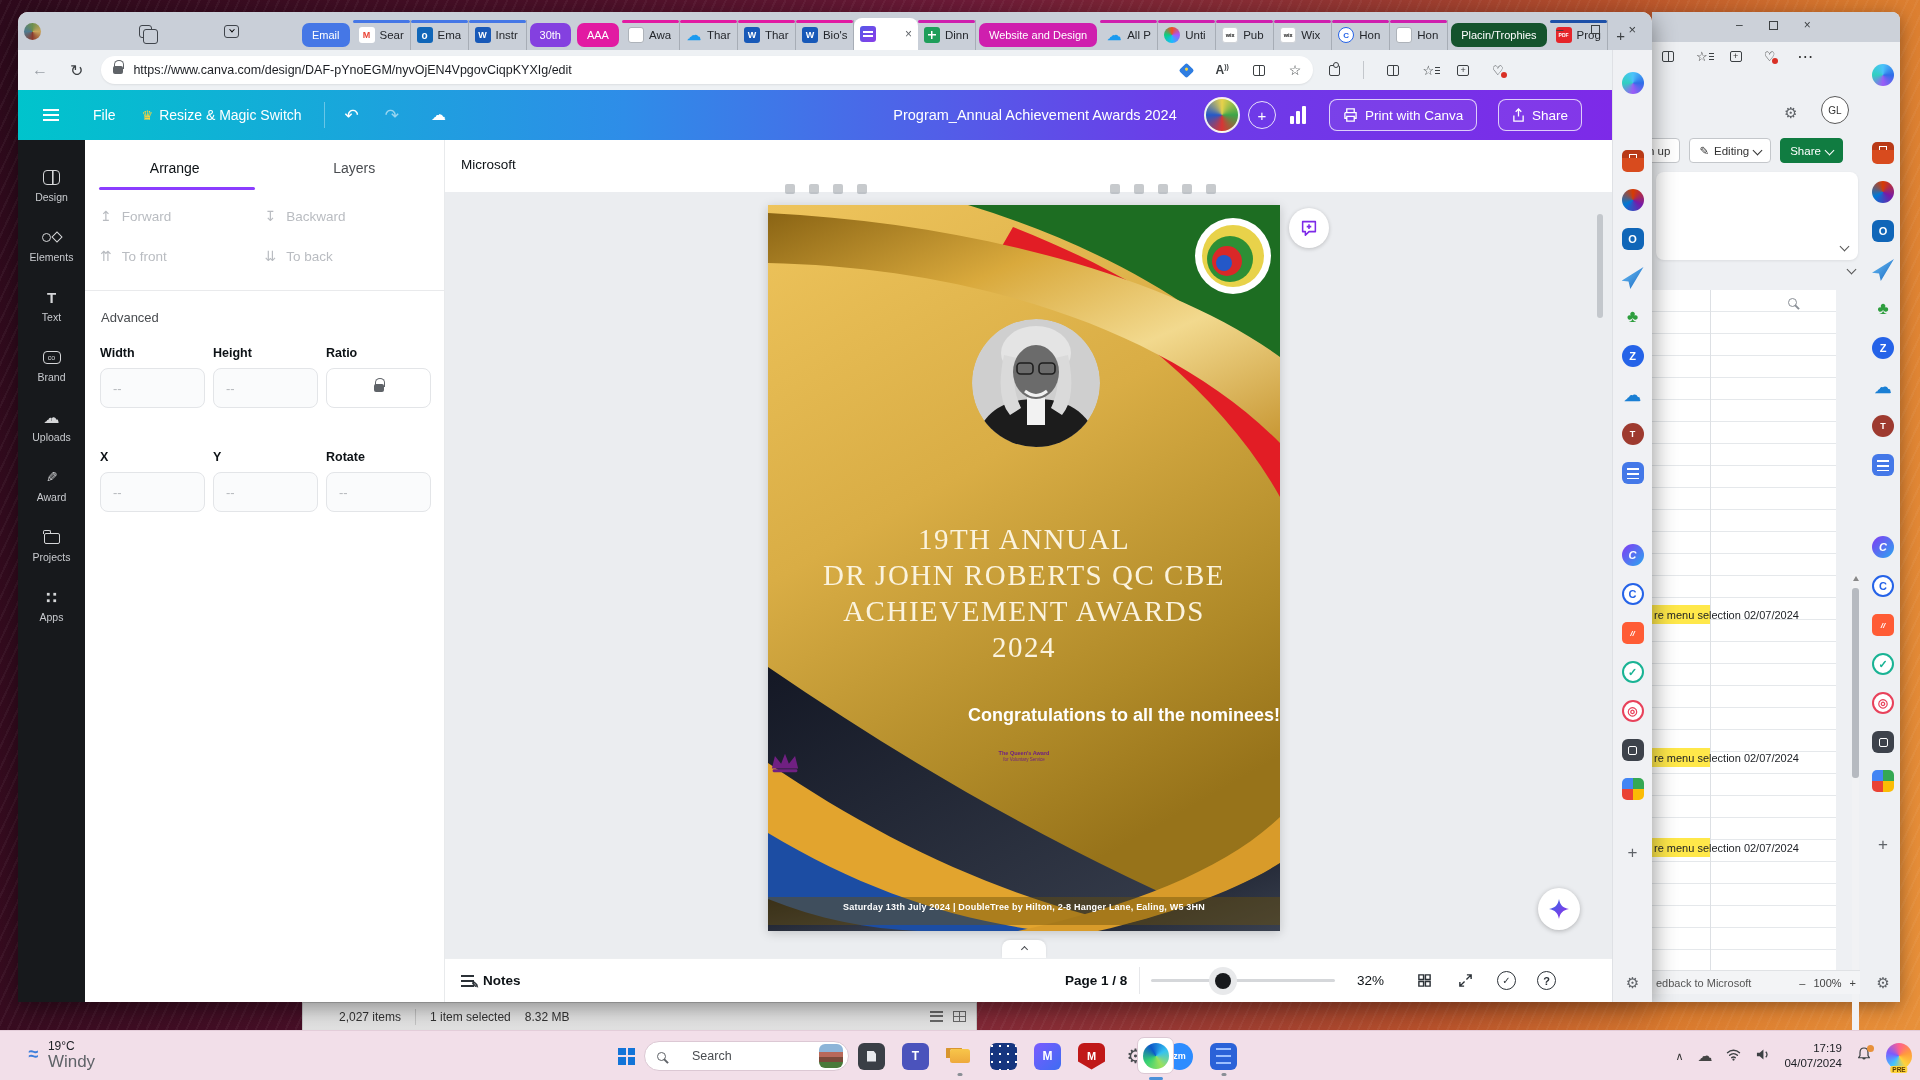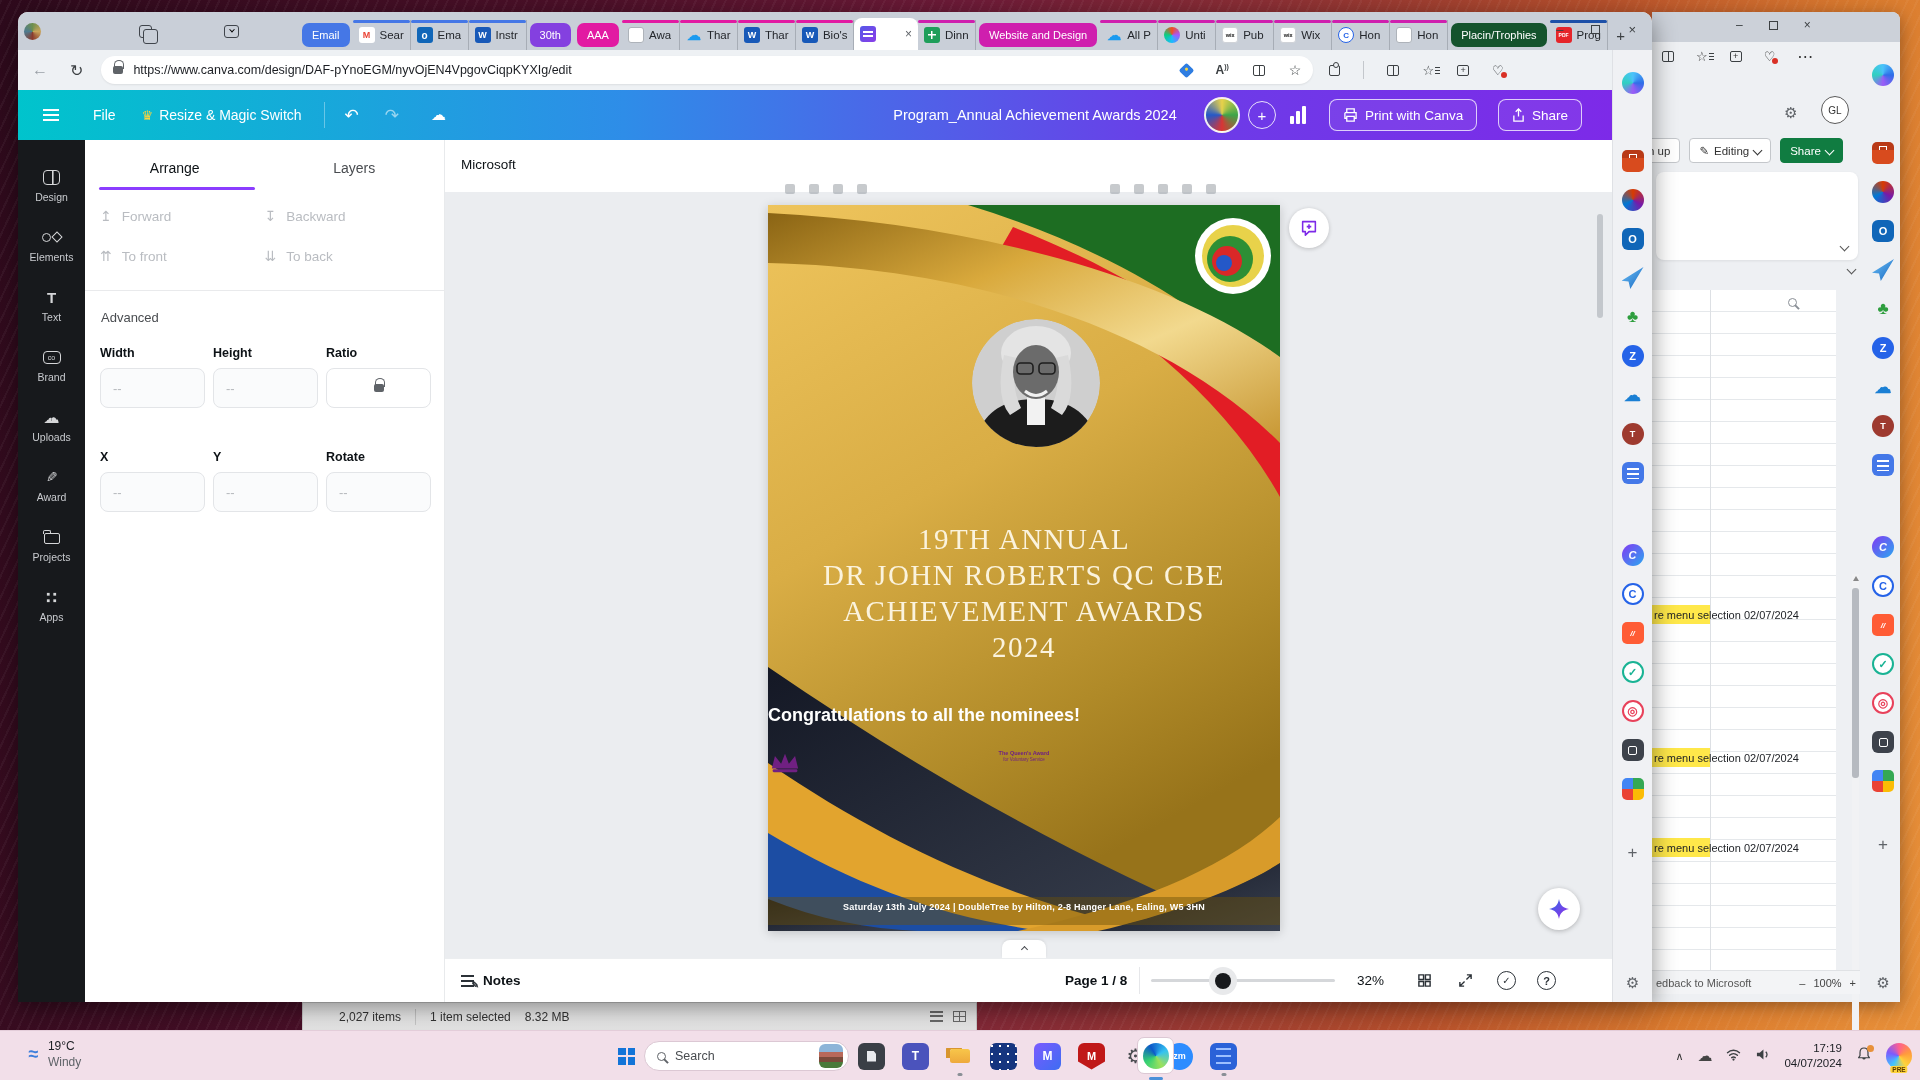--- a/index.html
+++ b/index.html
@@ -232,21 +232,21 @@
   .frag b{width:10px;height:10px;border-radius:2px;background:#9aa0a6}
   .frag.fa{left:340px}.frag.fb{left:665px}
 
   
   .poster{position:absolute;left:323px;top:65px;width:512px;height:726px;box-shadow:0 2px 10px rgba(0,0,0,.18)}
   .poster svg{position:absolute;inset:0}
   .po-brand{position:absolute;left:0;width:100%;top:272px;text-align:center;color:#fbf3dd;
     font-family:"Liberation Serif",serif;font-size:24px;letter-spacing:4px}
   .po-block{position:absolute;left:0;width:100%;top:316px;text-align:center;color:#fbf3dd;
     font-family:"Liberation Serif",serif;font-size:29px;line-height:36px;letter-spacing:1.5px}
-  .po-congrats{position:absolute;left:0;width:100%;top:500px;text-align:left;color:#fff;font-size:18px;font-weight:bold}
+  .po-congrats{position:absolute;left:0;width:100%;top:500px;text-align:right;color:#fff;font-size:18px;font-weight:bold}
   .po-crown{position:absolute;left:0;width:100%;top:545px;display:flex;flex-direction:column;align-items:center;gap:1px}
   .po-crown .t1{font-size:5.5px;color:#702082;font-weight:bold}
   .po-crown .t2{font-size:4.5px;color:#702082}
   .po-footer{position:absolute;left:0;width:100%;top:697px;text-align:center;color:#fff;font-size:9px;font-weight:bold;letter-spacing:.2px}
 
   .comment-btn{position:absolute;left:844px;top:68px;width:40px;height:40px;border-radius:50%;background:#fff;
     box-shadow:0 1px 4px rgba(0,0,0,.2);display:flex;align-items:center;justify-content:center}
   .ai-btn{position:absolute;left:1093px;top:748px;width:42px;height:42px;border-radius:50%;background:#fff;
     box-shadow:0 1px 5px rgba(0,0,0,.25);display:flex;align-items:center;justify-content:center}
   .cv-scroll{position:absolute;left:1152px;top:74px;width:6px;height:104px;border-radius:3px;background:#c3c7cc}
@@ -270,26 +270,26 @@
   .cf-grid{left:972px}.cf-expand{left:1013px}
   .cf-check{left:1052px;width:19px;height:19px;border:1.6px solid #2b3137;border-radius:50%;font-size:10px}
   .cf-help{left:1092px;width:19px;height:19px;border:1.6px solid #2b3137;border-radius:50%;font-size:11px;font-weight:bold}
 
   
   .taskbar{position:absolute;left:0;top:1030px;width:1920px;height:50px;background:#f2dfe9;border-top:1px solid #e3cdd9;z-index:50}
   .tk-weather{position:absolute;left:28px;top:7px;display:flex;gap:10px;align-items:center}
   .tk-wind{color:#3d7edb;font-size:18px;font-weight:bold;font-style:italic}
   .tk-wtxt{display:flex;flex-direction:column;line-height:16px}
   .tk-temp{font-size:12px;color:#1b1e23}
-  .tk-cond{font-size:12px;color:#5f6368}
+  .tk-cond{font-size:17px;color:#5f6368}
   .tk-center{position:absolute;left:618px;top:0;height:50px;display:flex;align-items:center;gap:9px}
   .winlogo{width:17px;height:17px;background:
     linear-gradient(#f2dfe9,#f2dfe9) 50% 0/2px 100% no-repeat,
     linear-gradient(#f2dfe9,#f2dfe9) 0 50%/100% 2px no-repeat,#1374d8}
-  .tk-search{width:205px;height:30px;background:#fff;border:1px solid #dcc8d4;border-radius:15px;display:flex;align-items:center;gap:9px;padding:0 5px 0 12px;color:#5f6368}
+  .tk-search{width:205px;height:30px;background:#fff;border:1px solid #dcc8d4;border-radius:15px;display:flex;align-items:center;gap:26px;padding:0 5px 0 12px;color:#5f6368}
   .tk-search .ph{font-size:12.5px;color:#494c50;flex:1}
   .tk-church{width:24px;height:24px;border-radius:6px;background:
     linear-gradient(180deg,#8db5d8 0 35%,#b8695a 35% 55%,#7a4a3a 55% 75%,#4a7a3a 75% 100%)}
   .tk-app{width:27px;height:27px;border-radius:6px;display:flex;align-items:center;justify-content:center;color:#fff;font-weight:bold;font-size:12px;position:relative}
   .tk-dot::before{content:"";position:absolute;bottom:-6px;left:50%;transform:translateX(-50%);width:5px;height:3px;border-radius:2px;background:#8a8f96}
   .ta-notepad{background:#3a3f46}
   .ta-notepad::after{content:"";width:9px;height:11px;background:#e8eaee;clip-path:polygon(0 0,70% 0,100% 30%,100% 100%,0 100%)}
   .ta-teams{background:#4b53bc}.ta-teams::after{content:"T"}
   .ta-folder{background:transparent}
   .ta-folder::after{content:"";width:20px;height:14px;background:linear-gradient(#f8c64a,#eea93c);border-radius:2.5px;box-shadow:-6px -3px 0 -2px #d8952e}

